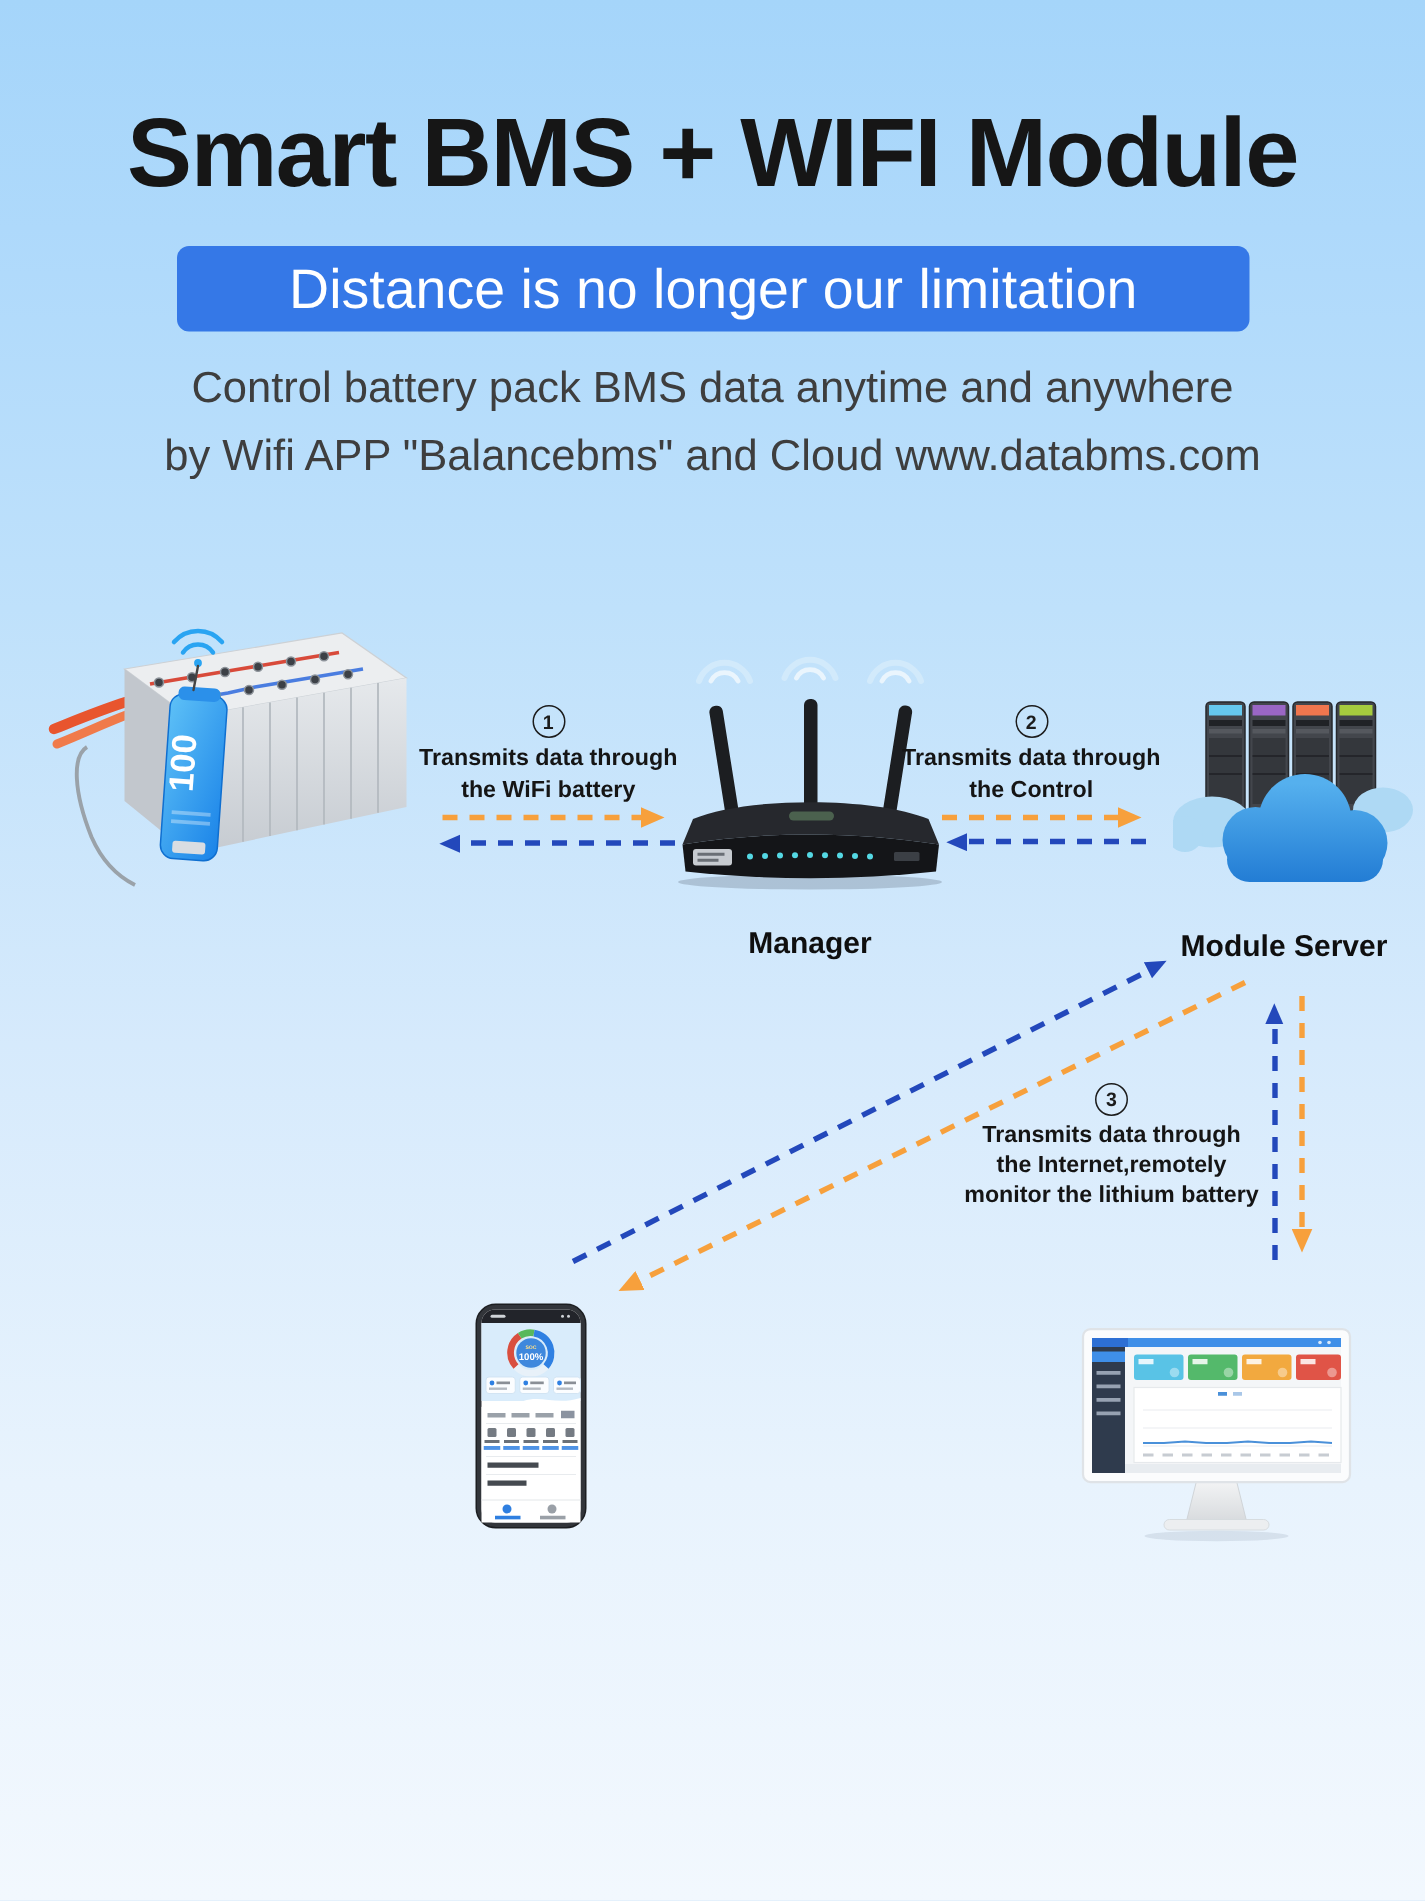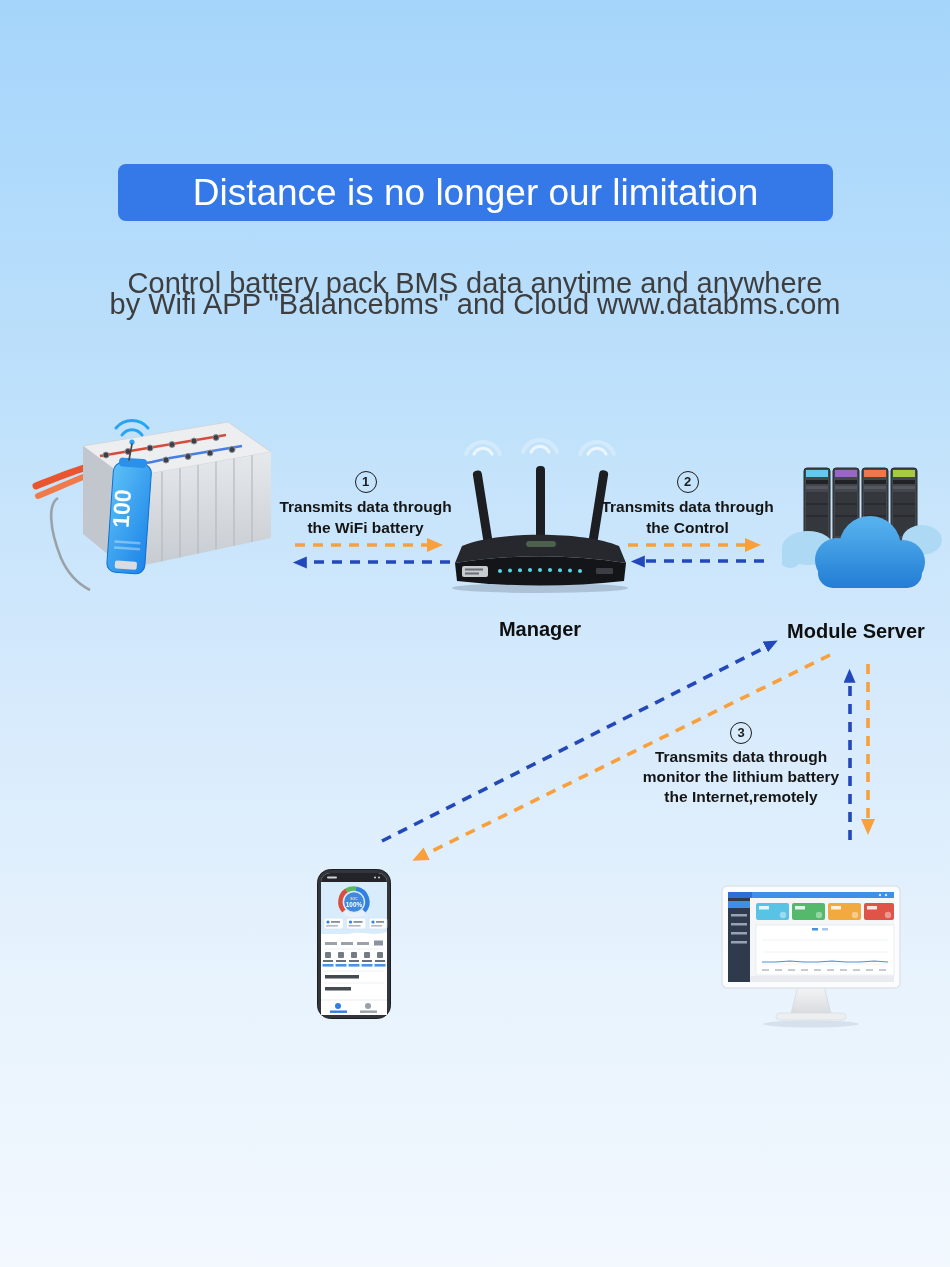--- a/index.html
+++ b/index.html
@@ -11,21 +11,21 @@
   .title{
     position:absolute;top:64px;left:0;width:100%;margin:0;text-align:center;
     font-size:65px;font-weight:800;letter-spacing:-1px;color:#161616;
   }
   .pill{
     position:absolute;top:164px;left:118px;width:715px;height:57px;
     background:#3578e7;border-radius:8px;color:#ffffff;
     font-size:37px;font-weight:500;display:flex;align-items:center;justify-content:center;
   }
   .sub{position:absolute;left:0;width:100%;margin:0;text-align:center;color:#3e3e3e;font-size:29px;font-weight:400;}
-  .sub1{top:243px;margin-top:24px;}
+  .sub1{top:243px;}
   .sub2{top:288px;}
   .devlabel{position:absolute;text-align:center;color:#0f0f0f;font-size:20px;font-weight:bold;line-height:26px;}
   .lab-battery{left:55px;top:600px;width:230px;}
   .lab-router{left:465px;top:616px;width:150px;}
   .lab-cloud{left:776px;top:618px;width:160px;}
   .lab-phone{left:262px;top:1042px;width:180px;}
   .lab-monitor{left:718px;top:1047px;width:185px;}
   .step{position:absolute;text-align:center;color:#151515;font-size:15.5px;font-weight:bold;line-height:21px;}
   .step1{left:263px;top:470px;width:205px;}
   .step2{left:585px;top:470px;width:205px;}
@@ -38,20 +38,21 @@
   .arrows line{fill:none;stroke-width:3.6;stroke-dasharray:10 8;}
   .od{stroke:#f7a03c;}
   .bd{stroke:#2348bb;}
   .devsvg{position:absolute;}
 </style>
 </head>
 <body>
 
 <div class="page">
 
+  <h1 class="title">Smart BMS + WIFI Module</h1>
   <div class="pill">Distance is no longer our limitation</div>
   <p class="sub sub1">Control battery pack BMS data anytime and anywhere</p>
   <p class="sub sub2">by Wifi APP "Balancebms" and Cloud www.databms.com</p>
 
   <svg class="arrows" width="950" height="1267" viewBox="0 0 950 1267">
     <defs>
       <marker id="mo" viewBox="0 0 16 14" markerWidth="16" markerHeight="14" refX="3" refY="7" orient="auto" markerUnits="userSpaceOnUse">
         <path d="M0,0 L16,7 L0,14 Z" fill="#f7a03c"></path>
       </marker>
       <marker id="mb" viewBox="0 0 16 14" markerWidth="15" markerHeight="13" refX="3" refY="7" orient="auto" markerUnits="userSpaceOnUse">
@@ -241,22 +242,22 @@
     <div>the WiFi battery</div>
   </div>
   <div class="step step2">
     <span class="stepnum">2</span>
     <div>Transmits data through</div>
     <div>the Control</div>
   </div>
   <div class="step step3">
     <span class="stepnum">3</span>
     <div>Transmits data through</div>
+    <div>the Internet,remotely</div>
     <div>monitor the lithium battery</div>
-    <div>the Internet,remotely</div>
   </div>
 
   <svg class="devsvg" style="left:316px;top:868px;" width="76" height="152" viewBox="0 0 76 152">
     <rect x="1.5" y="1.5" width="73" height="149" rx="13" fill="#32353a" stroke="#1c1e21"></rect>
     <rect x="5" y="5" width="66" height="142" rx="9" fill="#ffffff"></rect>
     <path d="M14,5 h48 a9,9 0 0 1 9,9 v0 H5 v0 a9,9 0 0 1 9,-9 Z" fill="#22242a"></path>
     <circle cx="63" cy="9.5" r="1" fill="#cfd3d8"></circle>
       <circle cx="59" cy="9.5" r="1" fill="#cfd3d8"></circle>
     <rect x="11" y="8.5" width="10" height="2" rx="1" fill="#cfd3d8"></rect>
     <rect x="5" y="14" width="66" height="52" fill="#d9ecfb"></rect>

